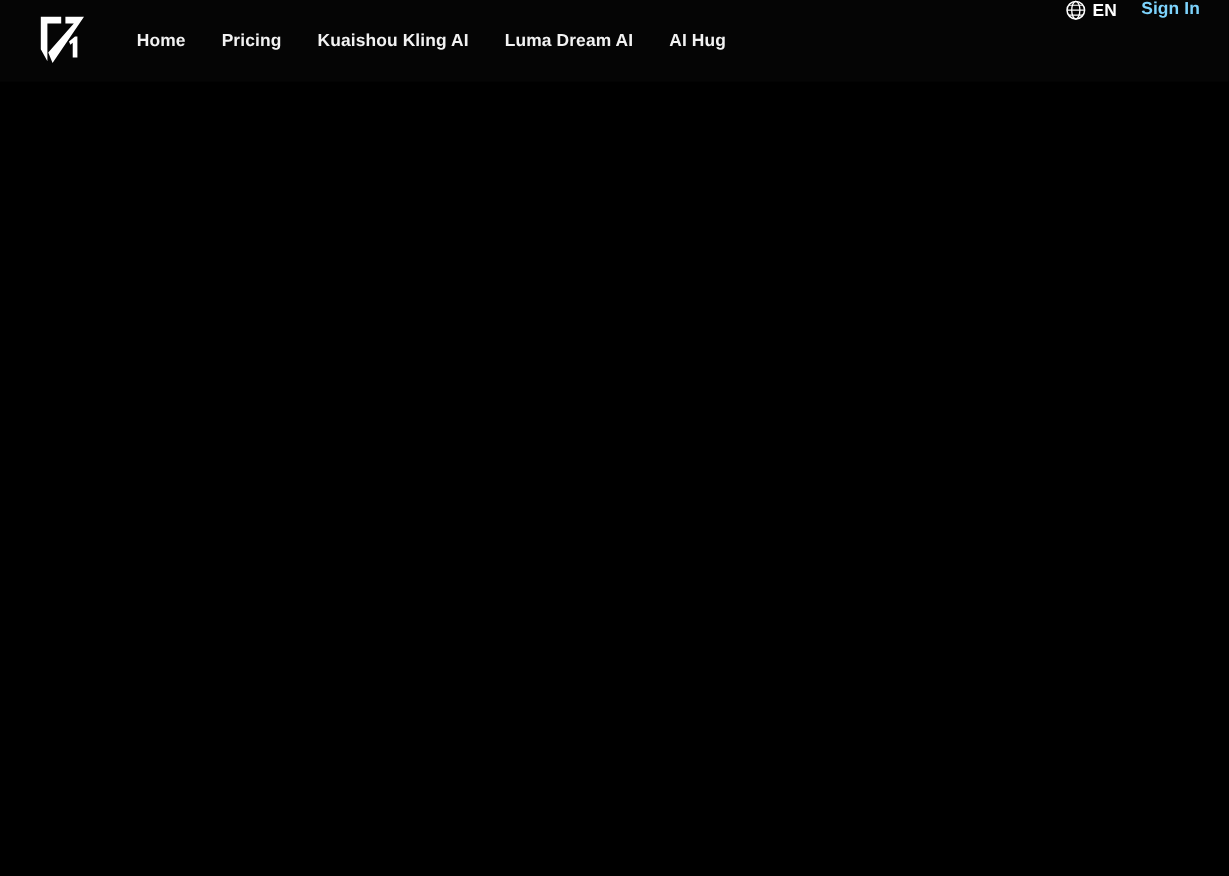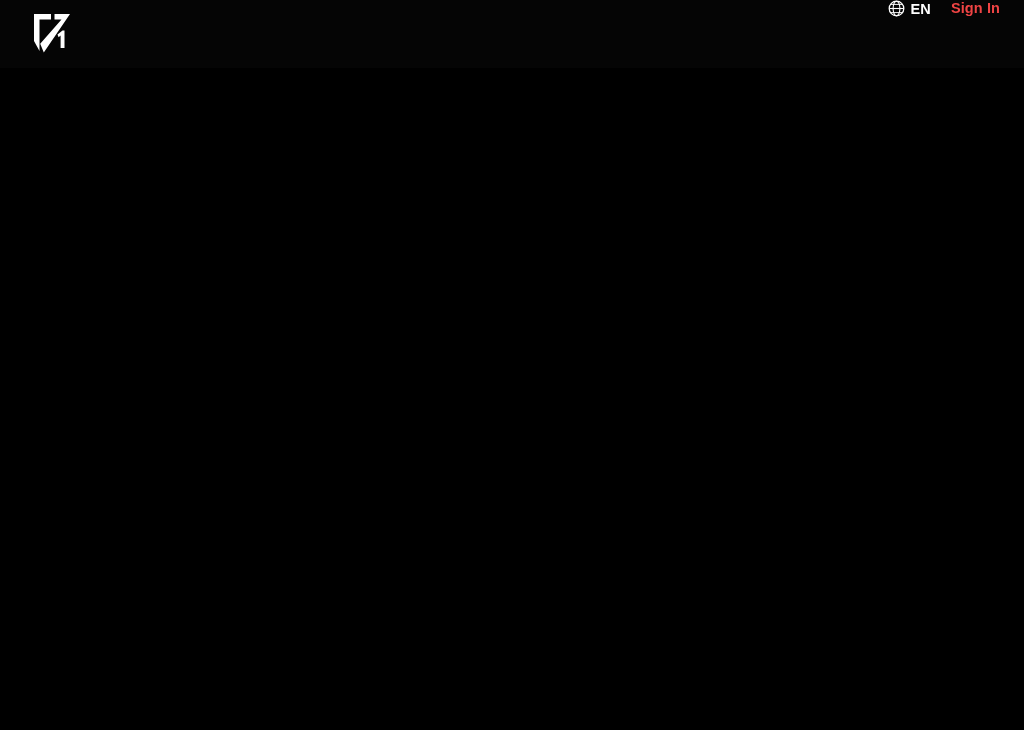--- a/index.html
+++ b/index.html
@@ -81,21 +81,21 @@
     height: 17px;
     display: block;
   }
   .lang-label {
     color: #ffffff;
     font-size: 14.5px;
     font-weight: bold;
     letter-spacing: 0.2px;
   }
   .signin-link {
-    color: #ef4444;
+    color: #7dd3fc;
     font-size: 14.5px;
     font-weight: bold;
     letter-spacing: 0.1px;
     text-decoration: none;
     white-space: nowrap;
     cursor: pointer;
   }
 
   
   .page-body {
@@ -113,20 +113,27 @@
     <span>
       <svg width="44" height="46" viewBox="0 0 44 46" xmlns="http://www.w3.org/2000/svg">
 
         <path d="M4 4 H21 V9.5 H9.5 V31.5 L9.5 41 L4 31 Z" fill="#ffffff"></path>
         <path d="M10.2 33.8 L31.5 9.6 H24.5 V4 H40 L13.8 42.5 Z" fill="#ffffff"></path>
         <path d="M27.5 24.5 L32.5 20.5 H34.5 V38 H30.6 V25.6 L28.6 27.2 Z" fill="#ffffff"></path>
       </svg>
     </span>
   </a>
 
+  <nav class="main-nav">
+    <a class="nav-link" href="#">Home</a>
+    <a class="nav-link" href="#">Pricing</a>
+    <a class="nav-link" href="#">Kuaishou Kling AI</a>
+    <a class="nav-link" href="#">Luma Dream AI</a>
+    <a class="nav-link" href="#">AI Hug</a>
+  </nav>
 
   <div class="header-right">
 
     <div class="lang-switch">
       <span class="globe-icon">
         <svg width="17" height="17" viewBox="0 0 20 20" xmlns="http://www.w3.org/2000/svg">
           <circle cx="10" cy="10" r="8.6" fill="none" stroke="#ffffff" stroke-width="1.5"></circle>
           <ellipse cx="10" cy="10" rx="4" ry="8.6" fill="none" stroke="#ffffff" stroke-width="1.3"></ellipse>
           <line x1="1.4" y1="10" x2="18.6" y2="10" stroke="#ffffff" stroke-width="1.3"></line>
           <line x1="3" y1="5.2" x2="17" y2="5.2" stroke="#ffffff" stroke-width="1.1"></line>

